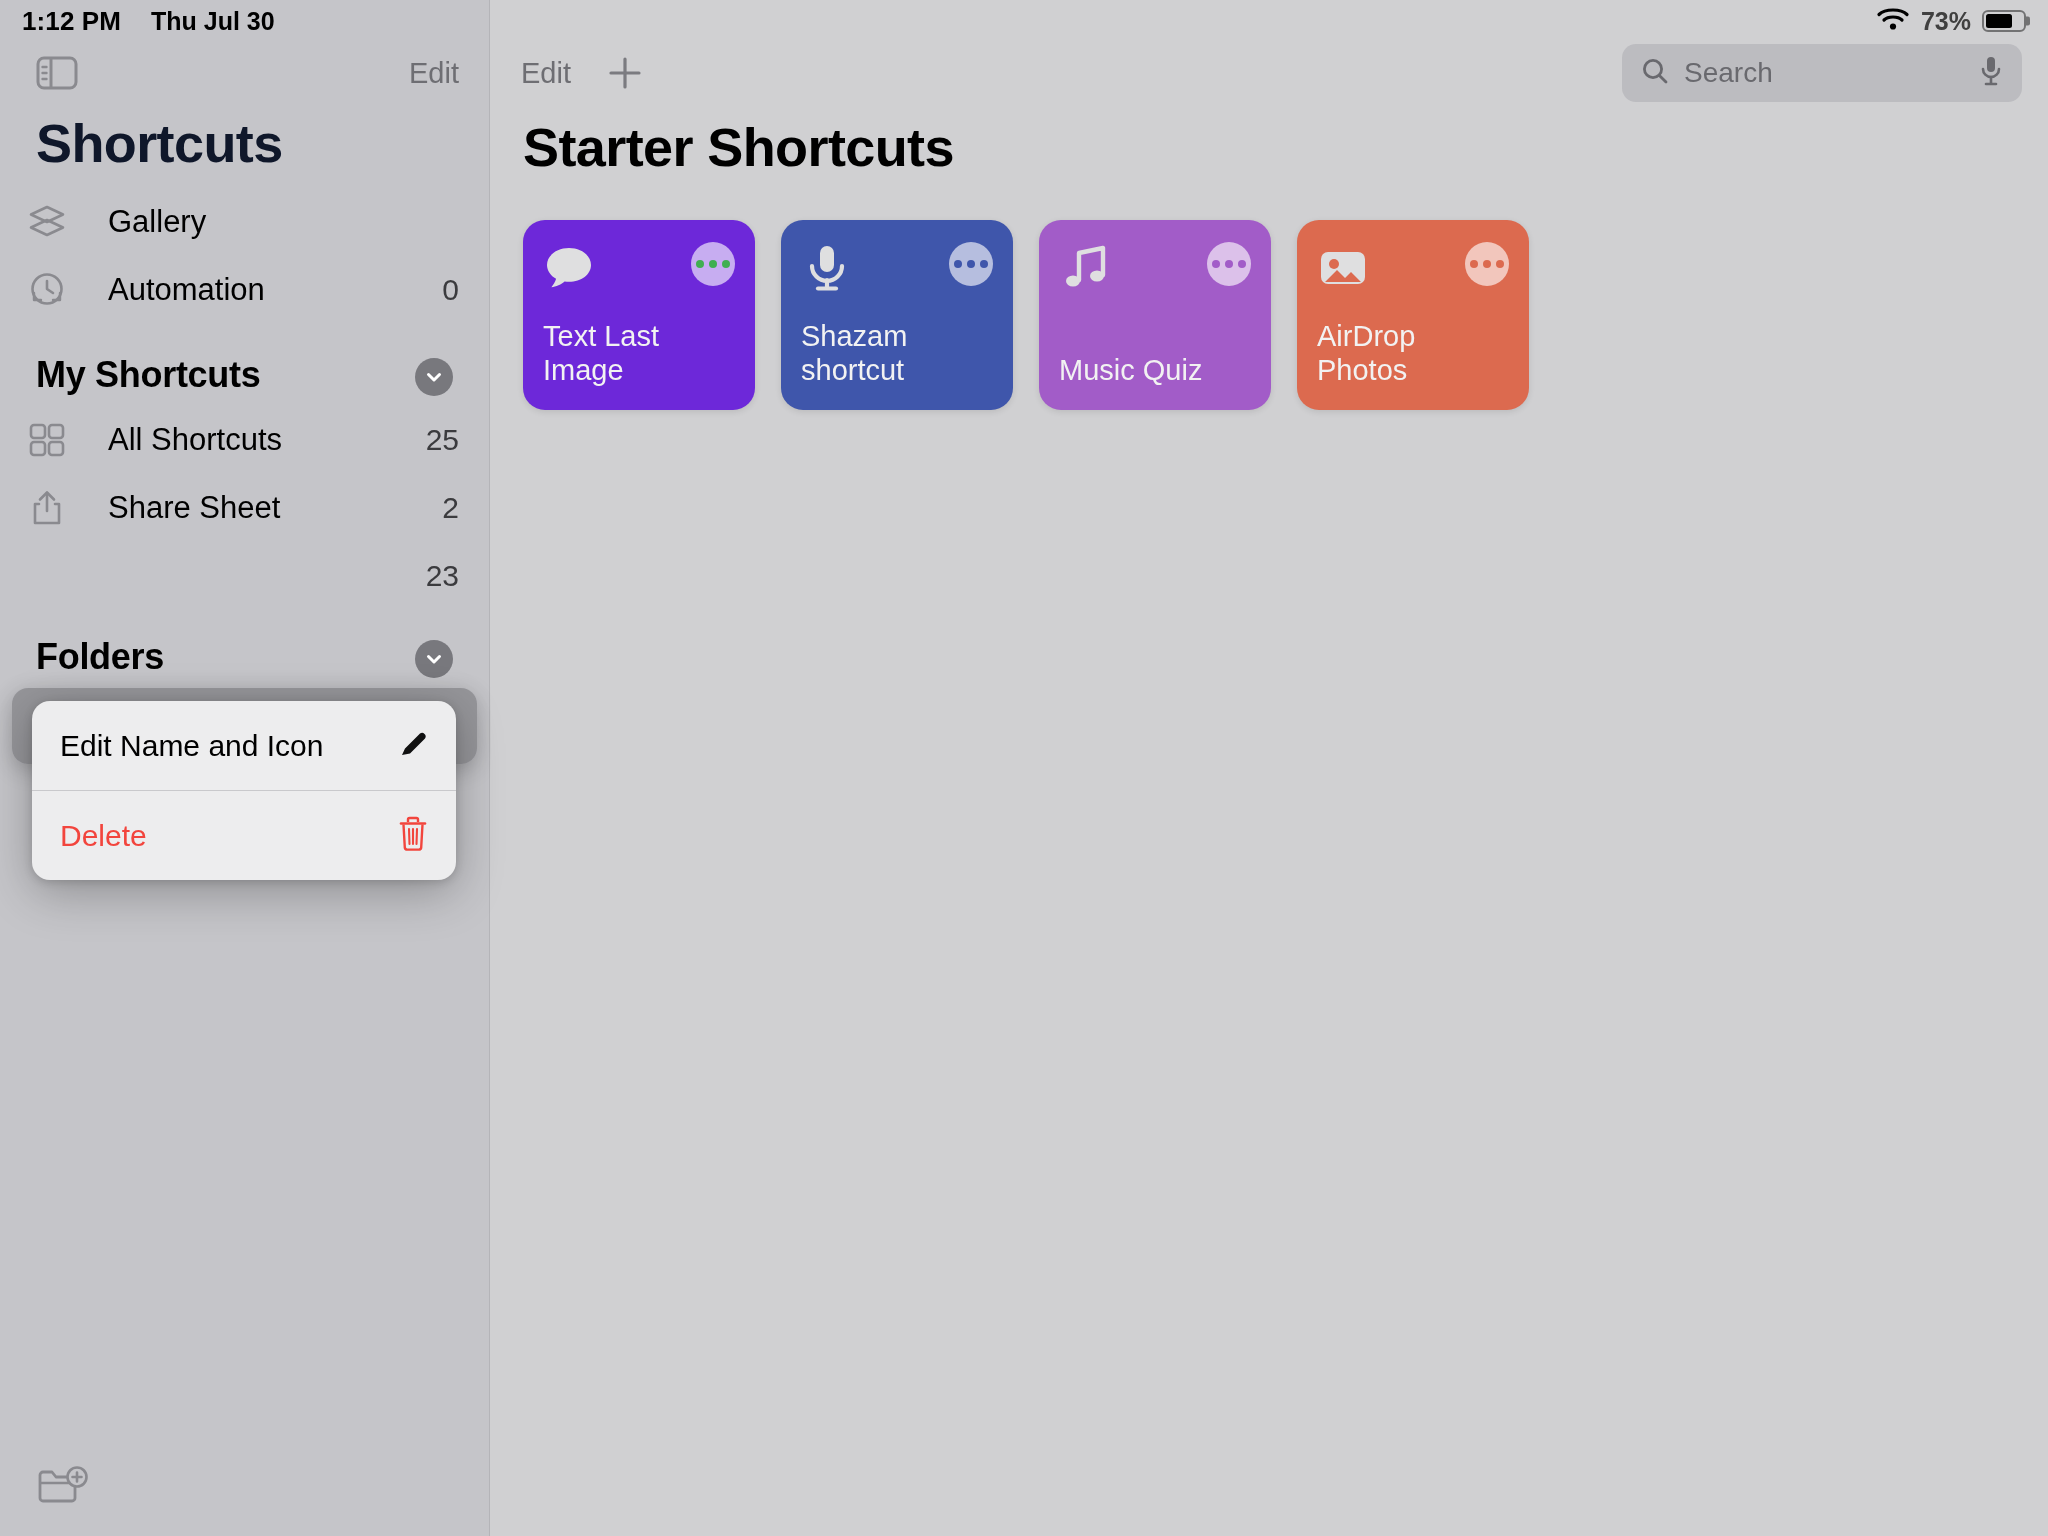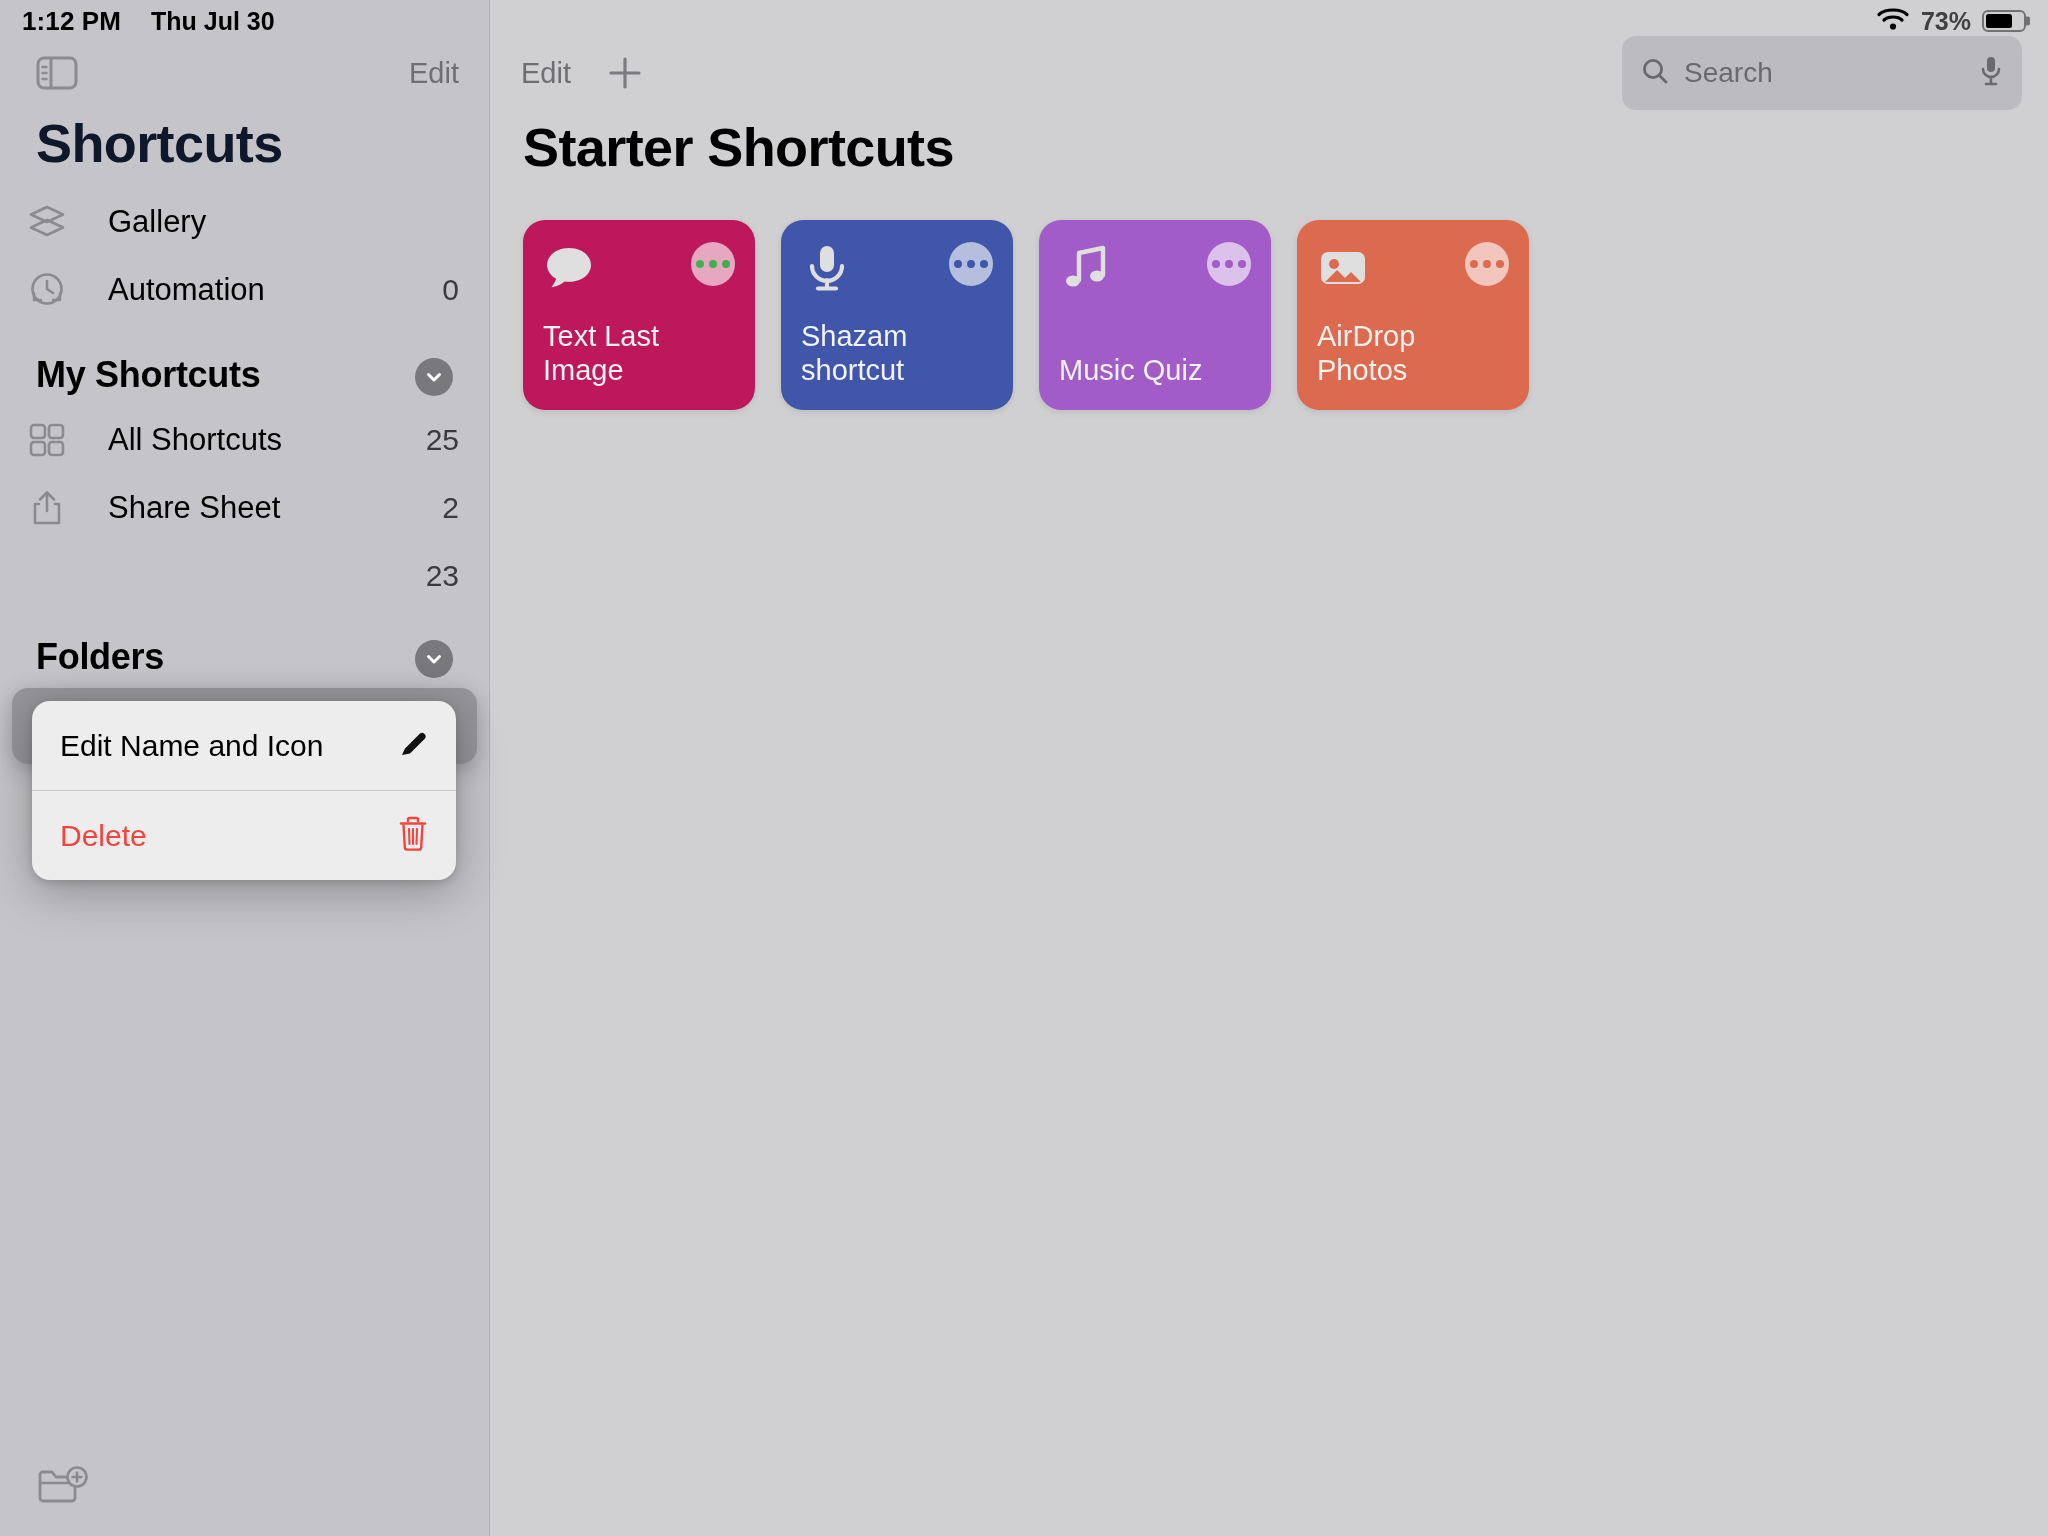--- a/index.html
+++ b/index.html
@@ -103,21 +103,21 @@
     position: absolute; left: 491px; top: 0; right: 0; bottom: 0;
     background: #d0d0d2;
   }
   .detail-topbar {
     margin-top: 42px; height: 62px;
     display: flex; align-items: center; padding: 0 26px 0 30px; gap: 34px;
   }
   .plus-btn { width: 40px; height: 40px; display: flex; align-items: center; justify-content: center; }
   .search-wrap { margin-left: auto; }
   .search-box {
-    width: 400px; height: 74px; background: #bcbcc0; border-radius: 14px;
+    width: 400px; height: 58px; background: #bcbcc0; border-radius: 14px;
     display: flex; align-items: center; padding: 0 18px; gap: 14px;
   }
   .search-ph { font-size: 28px; color: #69696e; flex: 1; }
   .detail-title {
     font-size: 54px; font-weight: bold; color: #000;
     padding: 12px 0 0 32px; letter-spacing: -0.6px;
   }
   .cards {
     display: flex; gap: 26px; padding: 42px 0 0 32px;
   }
@@ -333,21 +333,21 @@
             </svg>
           </span>
         </div>
       </div>
     </div>
 
     <div class="detail-title">Starter Shortcuts</div>
 
     <div class="cards">
 
-      <div class="card" style="background:#be185d;">
+      <div class="card" style="background:#6d28d9;">
         <span class="card-icon">
           <svg width="52" height="52" viewBox="0 0 52 52">
             <path d="M26 6 C13.5 6 4 13.6 4 23 C4 28.7 7.6 33.7 13.1 36.8 C12.3 40 10.3 43 8.4 45.2 C12.8 44.6 18.6 42.3 21.6 39.4 C23 39.65 24.5 39.8 26 39.8 C38.5 39.8 48 32.3 48 23 C48 13.6 38.5 6 26 6 Z" fill="#dfdfe0"></path>
           </svg>
         </span>
         <span class="card-ellipsis">
           <span class="dot" style="background:#3faf50"></span>
             <span class="dot" style="background:#3faf50"></span>
             <span class="dot" style="background:#3faf50"></span>
         </span>

